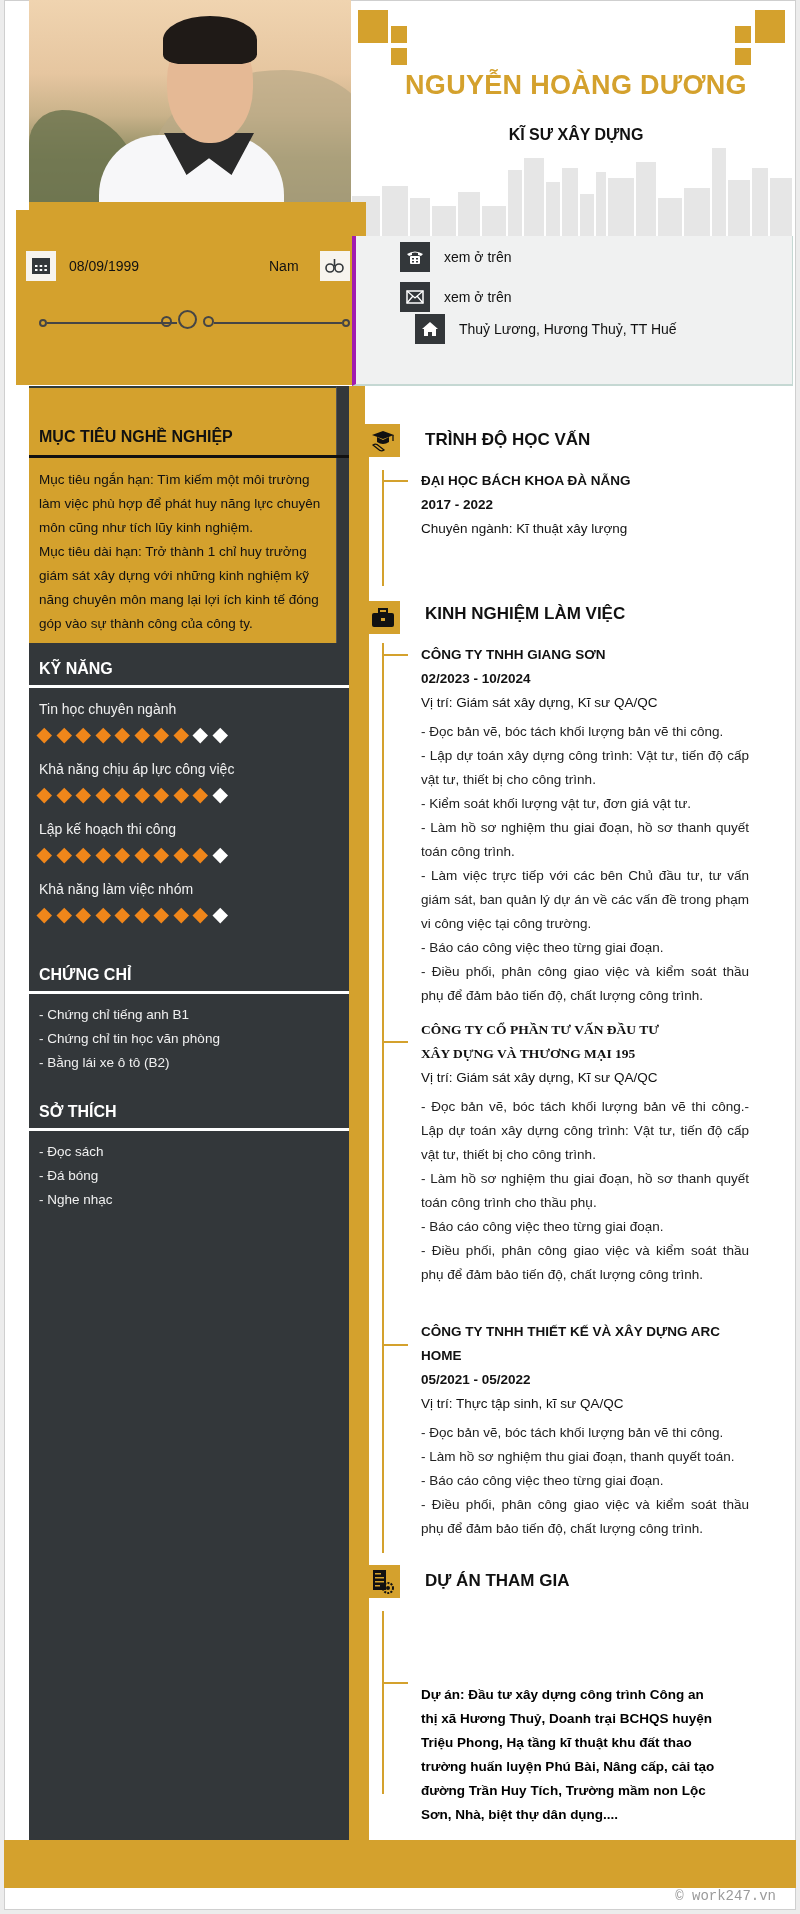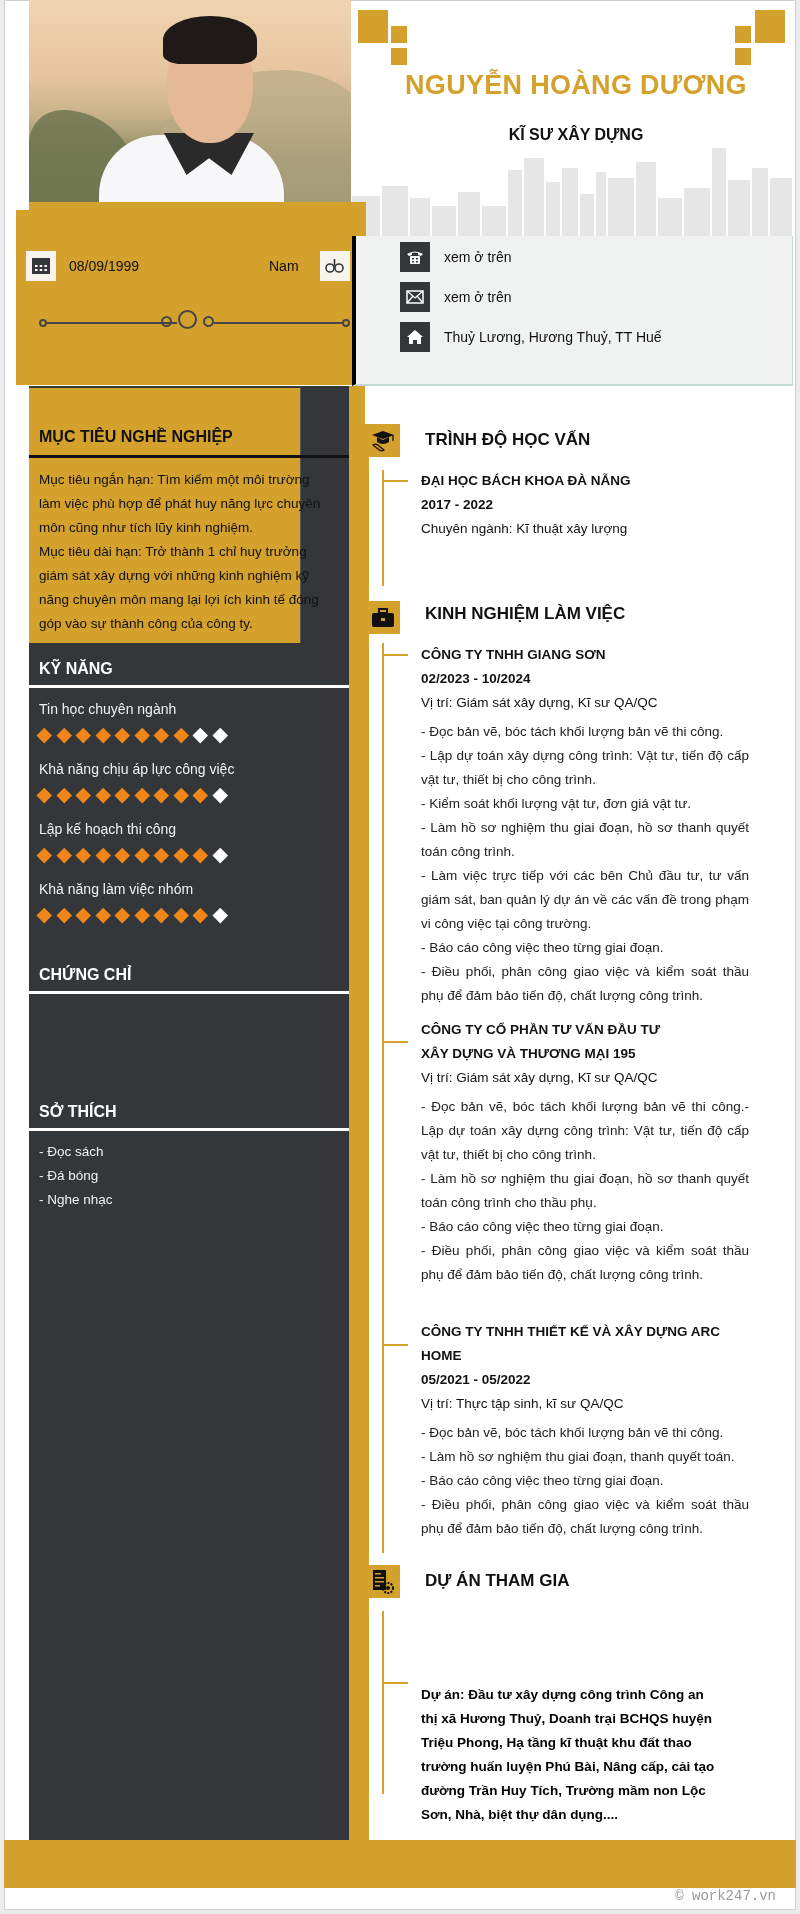--- a/index.html
+++ b/index.html
@@ -25,29 +25,29 @@
   .slider-line { position: absolute; height: 2px; background: #454545; }
   .dot { position: absolute; border: 2px solid #454545; border-radius: 50%; }
 
   
   .sq { position: absolute; background: #d4a12d; }
   .name { position: absolute; left: 360px; top: 70px; width: 432px; text-align: center; font-size: 27px; font-weight: bold; color: #d4a12d; letter-spacing: .3px; }
   .title { position: absolute; left: 360px; top: 126px; width: 432px; text-align: center; font-size: 16px; font-weight: bold; color: #111; }
   .city { position: absolute; left: 352px; top: 148px; width: 440px; height: 88px; }
 
   
-  .contact { position: absolute; left: 352px; top: 236px; width: 441px; height: 150px; background: #f0f1f1; border-left: 4px solid #000000; border-bottom: 2px solid #c5d8d3; border-right: 1px solid #c5d8d3; }
+  .contact { position: absolute; left: 352px; top: 236px; width: 441px; height: 150px; background: #f0f1f1; border-left: 4px solid #a21caf; border-bottom: 2px solid #c5d8d3; border-right: 1px solid #c5d8d3; }
   .c-row { position: absolute; left: 44px; display:flex; align-items:center; }
   .c-icon { width: 30px; height: 30px; background: #33373a; display:flex; align-items:center; justify-content:center; margin-right: 14px; }
   .c-text { font-size: 14px; color: #111; }
 
   
   .left-col { position: absolute; left: 29px; top: 386px; width: 320px; height: 1454px; background: #33373a; }
   .left-gold-edge { position: absolute; left: 349px; top: 386px; width: 16px; height: 1454px; background: #d4a12d; }
-  .objective { position: absolute; left: 0; top: 0; width: 272px; height: 257px; background: #d4a12d; border-top: 2px solid #2f3a3a; border-right: 1px solid #555; }
+  .objective { position: absolute; left: 0; top: 0; width: 308px; height: 257px; background: #d4a12d; border-top: 2px solid #2f3a3a; border-right: 1px solid #555; }
   .sec-title { position: absolute; left: 10px; font-size: 16px; font-weight: bold; }
   .sec-rule { position: absolute; left: 0; width: 320px; height: 3px; }
   .obj-text { position: absolute; left: 10px; top: 80px; width: 300px; font-size: 13.5px; line-height: 24px; color: #111; }
   .skill-label { position: absolute; left: 10px; font-size: 14px; color: #f0f0f0; }
   .diamonds { position: absolute; left: 10px; display:flex; gap: 9px; }
   .dm { width: 10.5px; height: 10.5px; transform: rotate(45deg); }
   .list-text { position: absolute; left: 10px; font-size: 13.5px; line-height: 24px; color: #f0f0f0; }
 
   
   .timeline-bar { position: absolute; left: 365px; width: 4px; background: #d4a12d; }
@@ -168,21 +168,21 @@
   </div>
   <div class="c-row" style="top:46px;">
     <div class="c-icon">
       <svg width="18" height="14" viewBox="0 0 18 14">
           <rect x="1" y="1" width="16" height="12" fill="none" stroke="#fff" stroke-width="1.5"></rect>
           <path d="M1 1 L9 8 L17 1 M1 13 L7 6 M17 13 L11 6" stroke="#fff" stroke-width="1.3" fill="none"></path>
         </svg>
     </div>
     <span class="c-text">xem ở trên</span>
   </div>
-  <div class="c-row" style="top:86px;">
+  <div class="c-row" style="top:78px;margin-left:15px;">
     <div class="c-icon">
       <svg width="18" height="16" viewBox="0 0 18 16">
           <path d="M9 1 L1 8 L3 8 L3 15 L7 15 L7 11 L11 11 L11 15 L15 15 L15 8 L17 8 Z" fill="#fff"></path>
         </svg>
     </div>
     <span class="c-text">Thuỷ Lương, Hương Thuỷ, TT Huế</span>
   </div>
 </div>
 
 <div class="left-gold-edge"></div>
@@ -252,20 +252,25 @@
       <span class="dm" style="background: rgb(240, 134, 26);"></span>
       <span class="dm" style="background: rgb(240, 134, 26);"></span>
       <span class="dm" style="background: rgb(240, 134, 26);"></span>
       <span class="dm" style="background: rgb(240, 134, 26);"></span>
       <span class="dm" style="background: rgb(240, 134, 26);"></span>
       <span class="dm" style="background: rgb(255, 255, 255);"></span>
     </div>
 
   <div class="sec-title" style="top:580px;color:#fff;">CHỨNG CHỈ</div>
   <div class="sec-rule" style="top:605px;background:#fff;"></div>
+  <div class="list-text" style="top:617px;">
+    <div>- Chứng chỉ tiếng anh B1</div>
+    <div>- Chứng chỉ tin học văn phòng</div>
+    <div>- Bằng lái xe ô tô (B2)</div>
+  </div>
 
   <div class="sec-title" style="top:717px;color:#fff;">SỞ THÍCH</div>
   <div class="sec-rule" style="top:742px;background:#fff;"></div>
   <div class="list-text" style="top:754px;">
     <div>- Đọc sách</div>
     <div>- Đá bóng</div>
     <div>- Nghe nhạc</div>
   </div>
 </div>
 
@@ -306,21 +311,21 @@
 - Lập dự toán xây dựng công trình: Vật tư, tiến độ cấp vật tư, thiết bị cho công trình.
 - Kiểm soát khối lượng vật tư, đơn giá vật tư.
 - Làm hồ sơ nghiệm thu giai đoạn, hồ sơ thanh quyết toán công trình.
 - Làm việc trực tiếp với các bên Chủ đầu tư, tư vấn giám sát, ban quản lý dự án về các vấn đề trong phạm vi công việc tại công trường.
 - Báo cáo công việc theo từng giai đoạn.
 - Điều phối, phân công giao việc và kiểm soát thầu phụ để đảm bảo tiến độ, chất lượng công trình.</div>
 </div>
 
 <div class="hline" style="top:1041px;"></div>
 <div class="entry" style="top:1018px;">
-  <div class="e-head" style="width:260px;">CÔNG TY CỔ PHẦN TƯ VẤN ĐẦU TƯ XÂY DỰNG VÀ THƯƠNG MẠI 195</div>
+  <div class="e-head" style="width:260px;font-family:Liberation Serif, serif;">CÔNG TY CỔ PHẦN TƯ VẤN ĐẦU TƯ XÂY DỰNG VÀ THƯƠNG MẠI 195</div>
   <div class="e-sub">Vị trí: Giám sát xây dựng, Kĩ sư QA/QC</div>
   <div class="e-desc" style="white-space:pre-line;">- Đọc bản vẽ, bóc tách khối lượng bản vẽ thi công.- Lập dự toán xây dựng công trình: Vật tư, tiến độ cấp vật tư, thiết bị cho công trình.
 - Làm hồ sơ nghiệm thu giai đoạn, hồ sơ thanh quyết toán công trình cho thầu phụ.
 - Báo cáo công việc theo từng giai đoạn.
 - Điều phối, phân công giao việc và kiểm soát thầu phụ để đảm bảo tiến độ, chất lượng công trình.</div>
 </div>
 
 <div class="hline" style="top:1344px;"></div>
 <div class="entry" style="top:1320px;">
   <div class="e-head" style="width:300px;">CÔNG TY TNHH THIẾT KẾ VÀ XÂY DỰNG ARC HOME</div>

